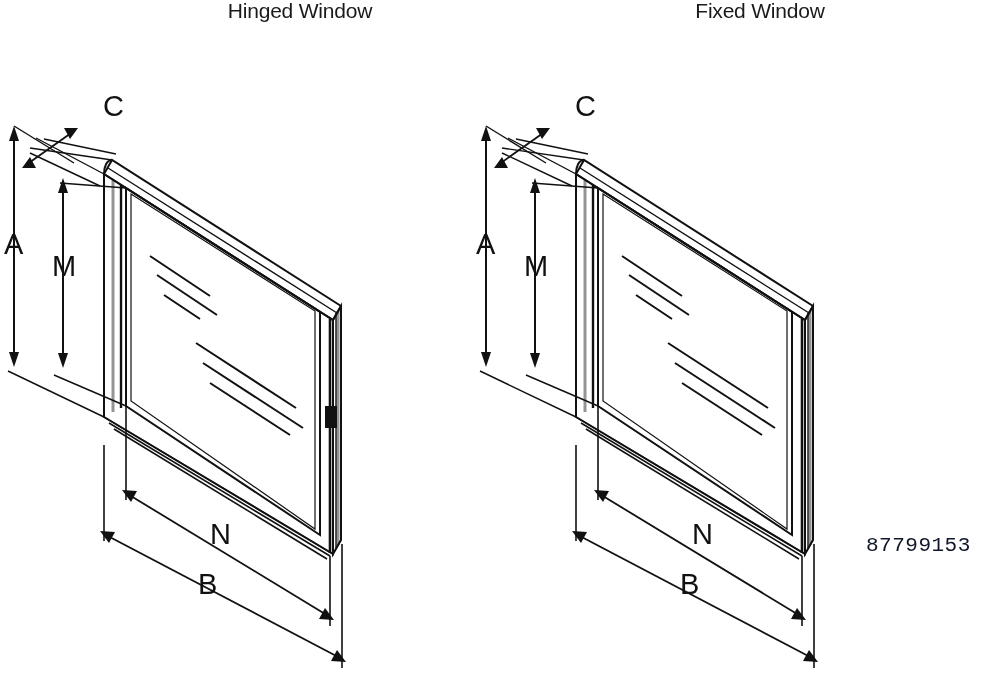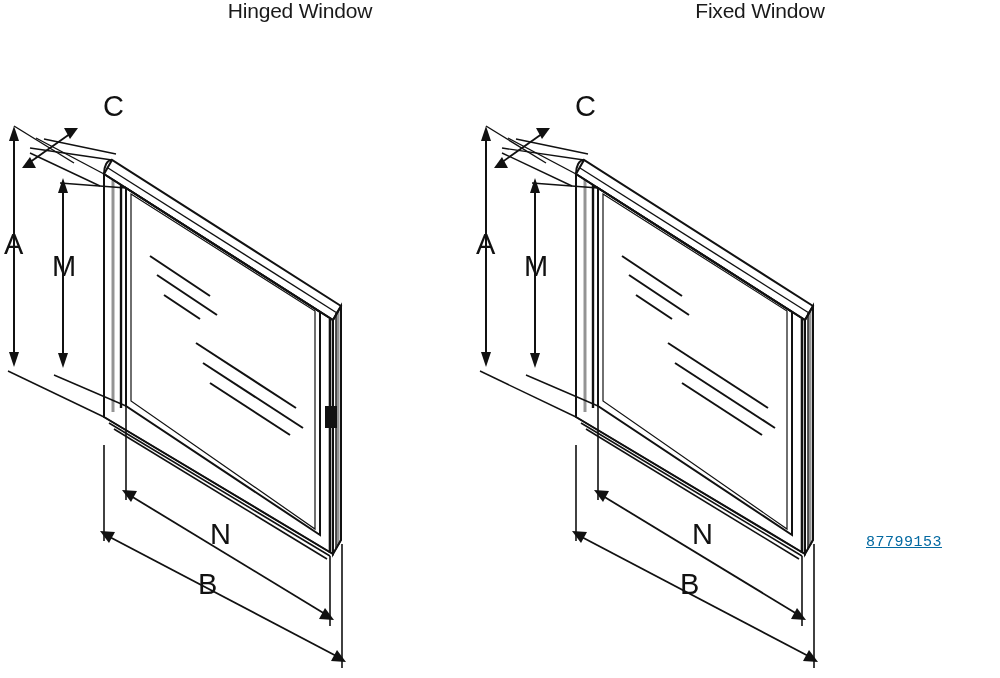--- a/index.html
+++ b/index.html
@@ -55,25 +55,24 @@
     color: #111111;
     white-space: nowrap;
     line-height: 1;
   }
   
   #part-number {
     position: absolute;
     left: 866px;
     top: 526px;
     font-family: "Liberation Mono", monospace;
-    font-size: 15px;
+    font-size: 21px;
     letter-spacing: 0.5px;
-    color: #0369a1;
+    color: #0f172a;
     white-space: nowrap;
-    text-decoration: underline;
   }
 </style>
 </head>
 <body>
 
 <div id="sheet">
 
   <svg class="drawing-svg" viewBox="0 0 1000 678">
     <defs>
       <marker id="arrowEnd" markerWidth="11" markerHeight="8" refX="10" refY="4" orient="auto" markerUnits="userSpaceOnUse">

